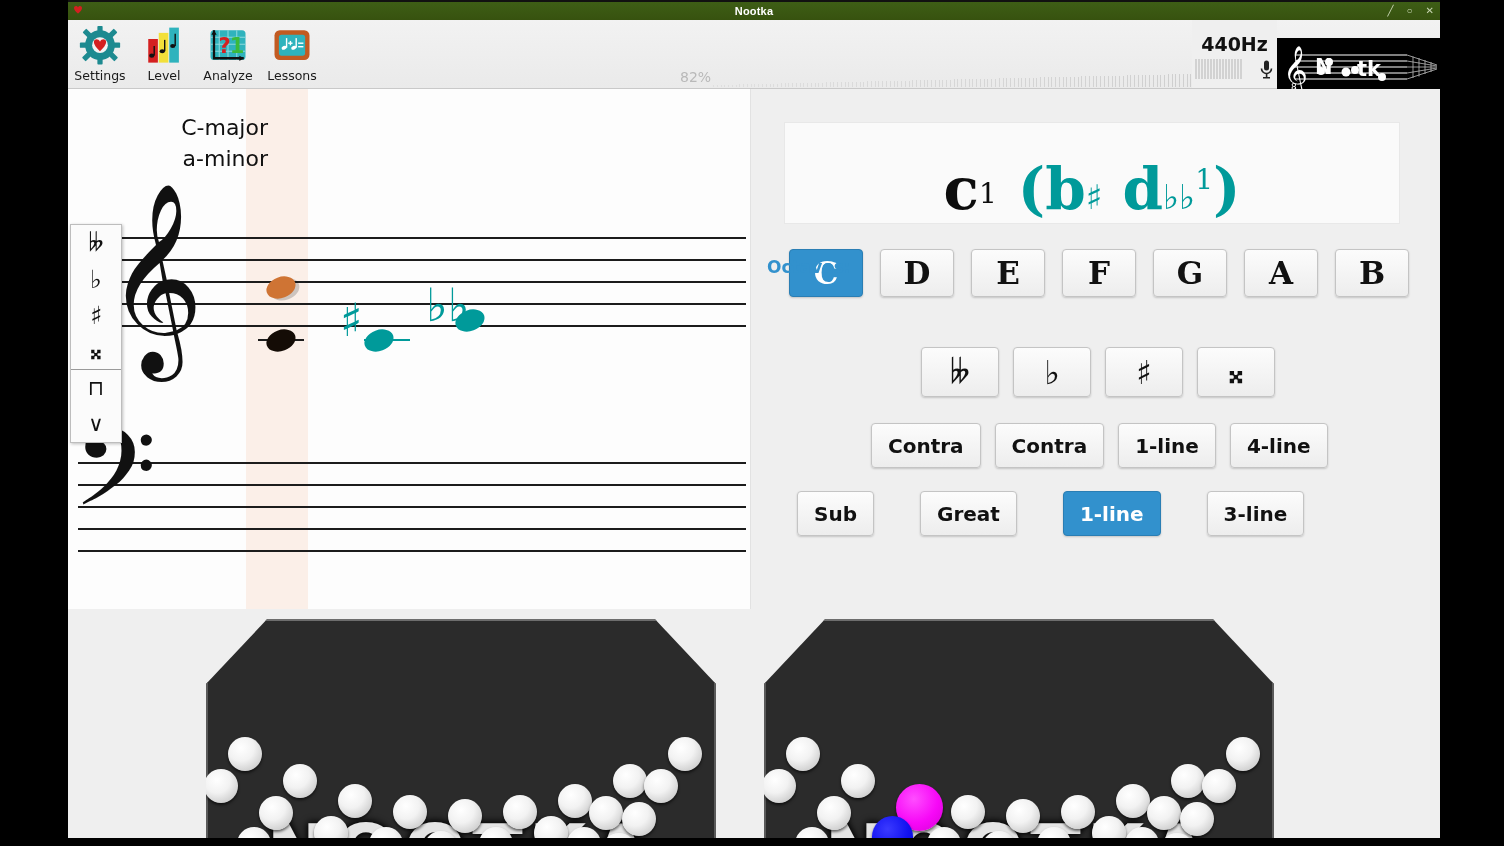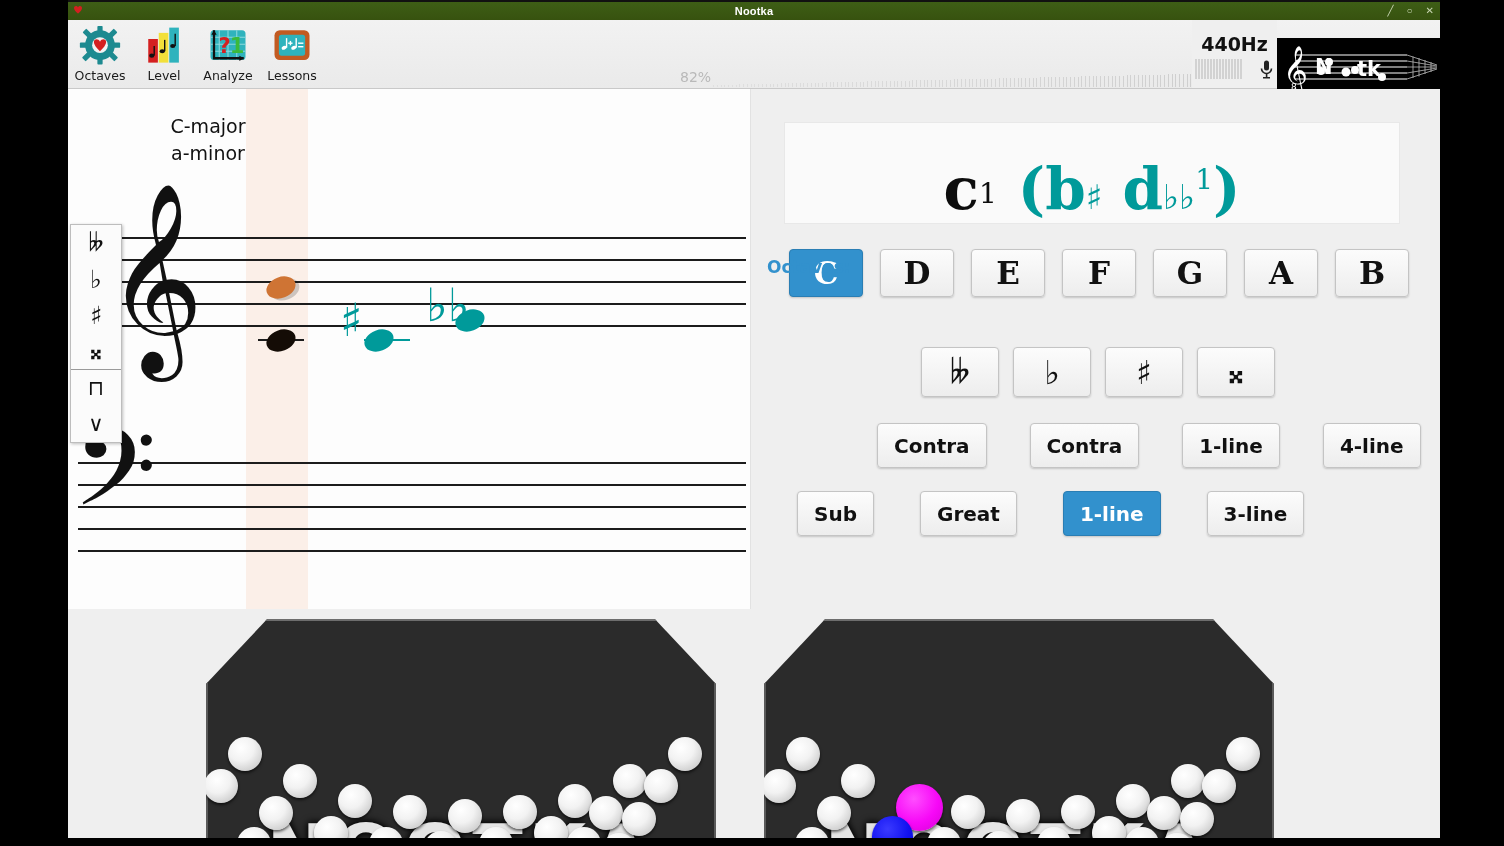--- a/index.html
+++ b/index.html
@@ -35,22 +35,22 @@
   #vmeter{width:48px;height:20px;position:relative;overflow:hidden;}
   #vmeter .vb{position:absolute;top:0;width:2px;height:20px;background:#d2d2d2;}
 
   #logo{position:absolute;right:0px;top:18px;width:163px;height:56px;background:#000;overflow:hidden;}
 
   
   #content{position:relative;height:752px;background:#efefef;display:flex;}
 
   
   #score{position:relative;width:682px;height:520px;background:#fdfdfd;border-right:1px solid #e2e2e2;}
-  #keyname{position:absolute;left:80px;top:24px;font-size:19px;color:#111;line-height:1.4;
-           font-family:"DejaVu Sans",sans-serif;text-align:center;width:120px;}
+  #keyname{position:absolute;left:80px;top:24px;font-size:22px;color:#111;line-height:1.4;
+           font-family:"DejaVu Sans",sans-serif;text-align:right;width:120px;}
   #cursorcol{position:absolute;left:178px;top:0;width:62px;height:520px;background:#fae9e0;opacity:.75;}
   .staffgrp{position:absolute;left:0;width:682px;}
   .sline{position:absolute;left:10px;width:668px;height:2px;background:#1c1c1c;}
   .clef{position:absolute;font-family:"DejaVu Sans",serif;color:#111;line-height:1;}
 
   .note{position:absolute;width:30px;height:21px;border-radius:50%;transform:rotate(-20deg);}
   .ledger{position:absolute;height:2px;background:#1c1c1c;}
   .acc{position:absolute;font-size:46px;line-height:1;font-family:"DejaVu Sans",serif;}
 
   
@@ -129,21 +129,21 @@
                 <rect x="38" y="20" width="9" height="6" rx="1"></rect>
               <rect x="6" y="5" width="6" height="9" rx="1" transform="rotate(-45 9 9)"></rect>
               <rect x="36" y="5" width="6" height="9" rx="1" transform="rotate(45 39 9)"></rect>
               <rect x="6" y="32" width="6" height="9" rx="1" transform="rotate(45 9 36)"></rect>
               <rect x="36" y="32" width="6" height="9" rx="1" transform="rotate(-45 39 36)"></rect>
             </g>
           </g>
           <circle cx="24" cy="23" r="9" fill="#f3f3f3"></circle>
           <path d="M17 19.5 C17 15.6 22 15.1 24 19 C26 15.1 31 15.6 31 19.5 C31 24 24 30 24 30 C24 30 17 24 17 19.5 Z" fill="#d42020"></path>
         </svg>
-        <span class="lbl">Octaves</span>
+        <span class="lbl">Settings</span>
       </div>
 
       <div class="tb-item">
         <svg class="ic" viewBox="0 0 48 48">
           <rect x="6" y="16" width="11" height="27" fill="#d42020"></rect>
           <rect x="18" y="9" width="11" height="34" fill="#f2e03a"></rect>
           <rect x="30" y="3" width="11" height="40" fill="#2fb3bd"></rect>
           <g fill="#111">
             <ellipse cx="10" cy="35" rx="3" ry="2.4"></ellipse>
               <rect x="12" y="24" width="1.6" height="11"></rect>
@@ -485,21 +485,21 @@
         </div>
 
         <div class="btnrow" style="left:170px;top:258px;gap:14px;">
           <div class="nbtn acc-btn">𝄫</div>
           <div class="nbtn acc-btn">♭</div>
           <div class="nbtn acc-btn">♯</div>
           <div class="nbtn acc-btn">𝄪</div>
         </div>
 
         <div id="octlabel">Octaves:</div>
-        <div class="btnrow" style="left:126px;top:334px;gap:43px;">
+        <div class="btnrow" style="left:120px;top:334px;gap:14px;">
           <div class="nbtn oct-btn">Contra</div>
           <div class="nbtn oct-btn">Contra</div>
           <div class="nbtn oct-btn">1-line</div>
           <div class="nbtn oct-btn">4-line</div>
         </div>
         <div class="btnrow" style="left:46px;top:402px;gap:46px;">
           <div class="nbtn oct-btn">Sub</div>
           <div class="nbtn oct-btn">Great</div>
           <div class="nbtn oct-btn sel">1-line</div>
           <div class="nbtn oct-btn">3-line</div>

